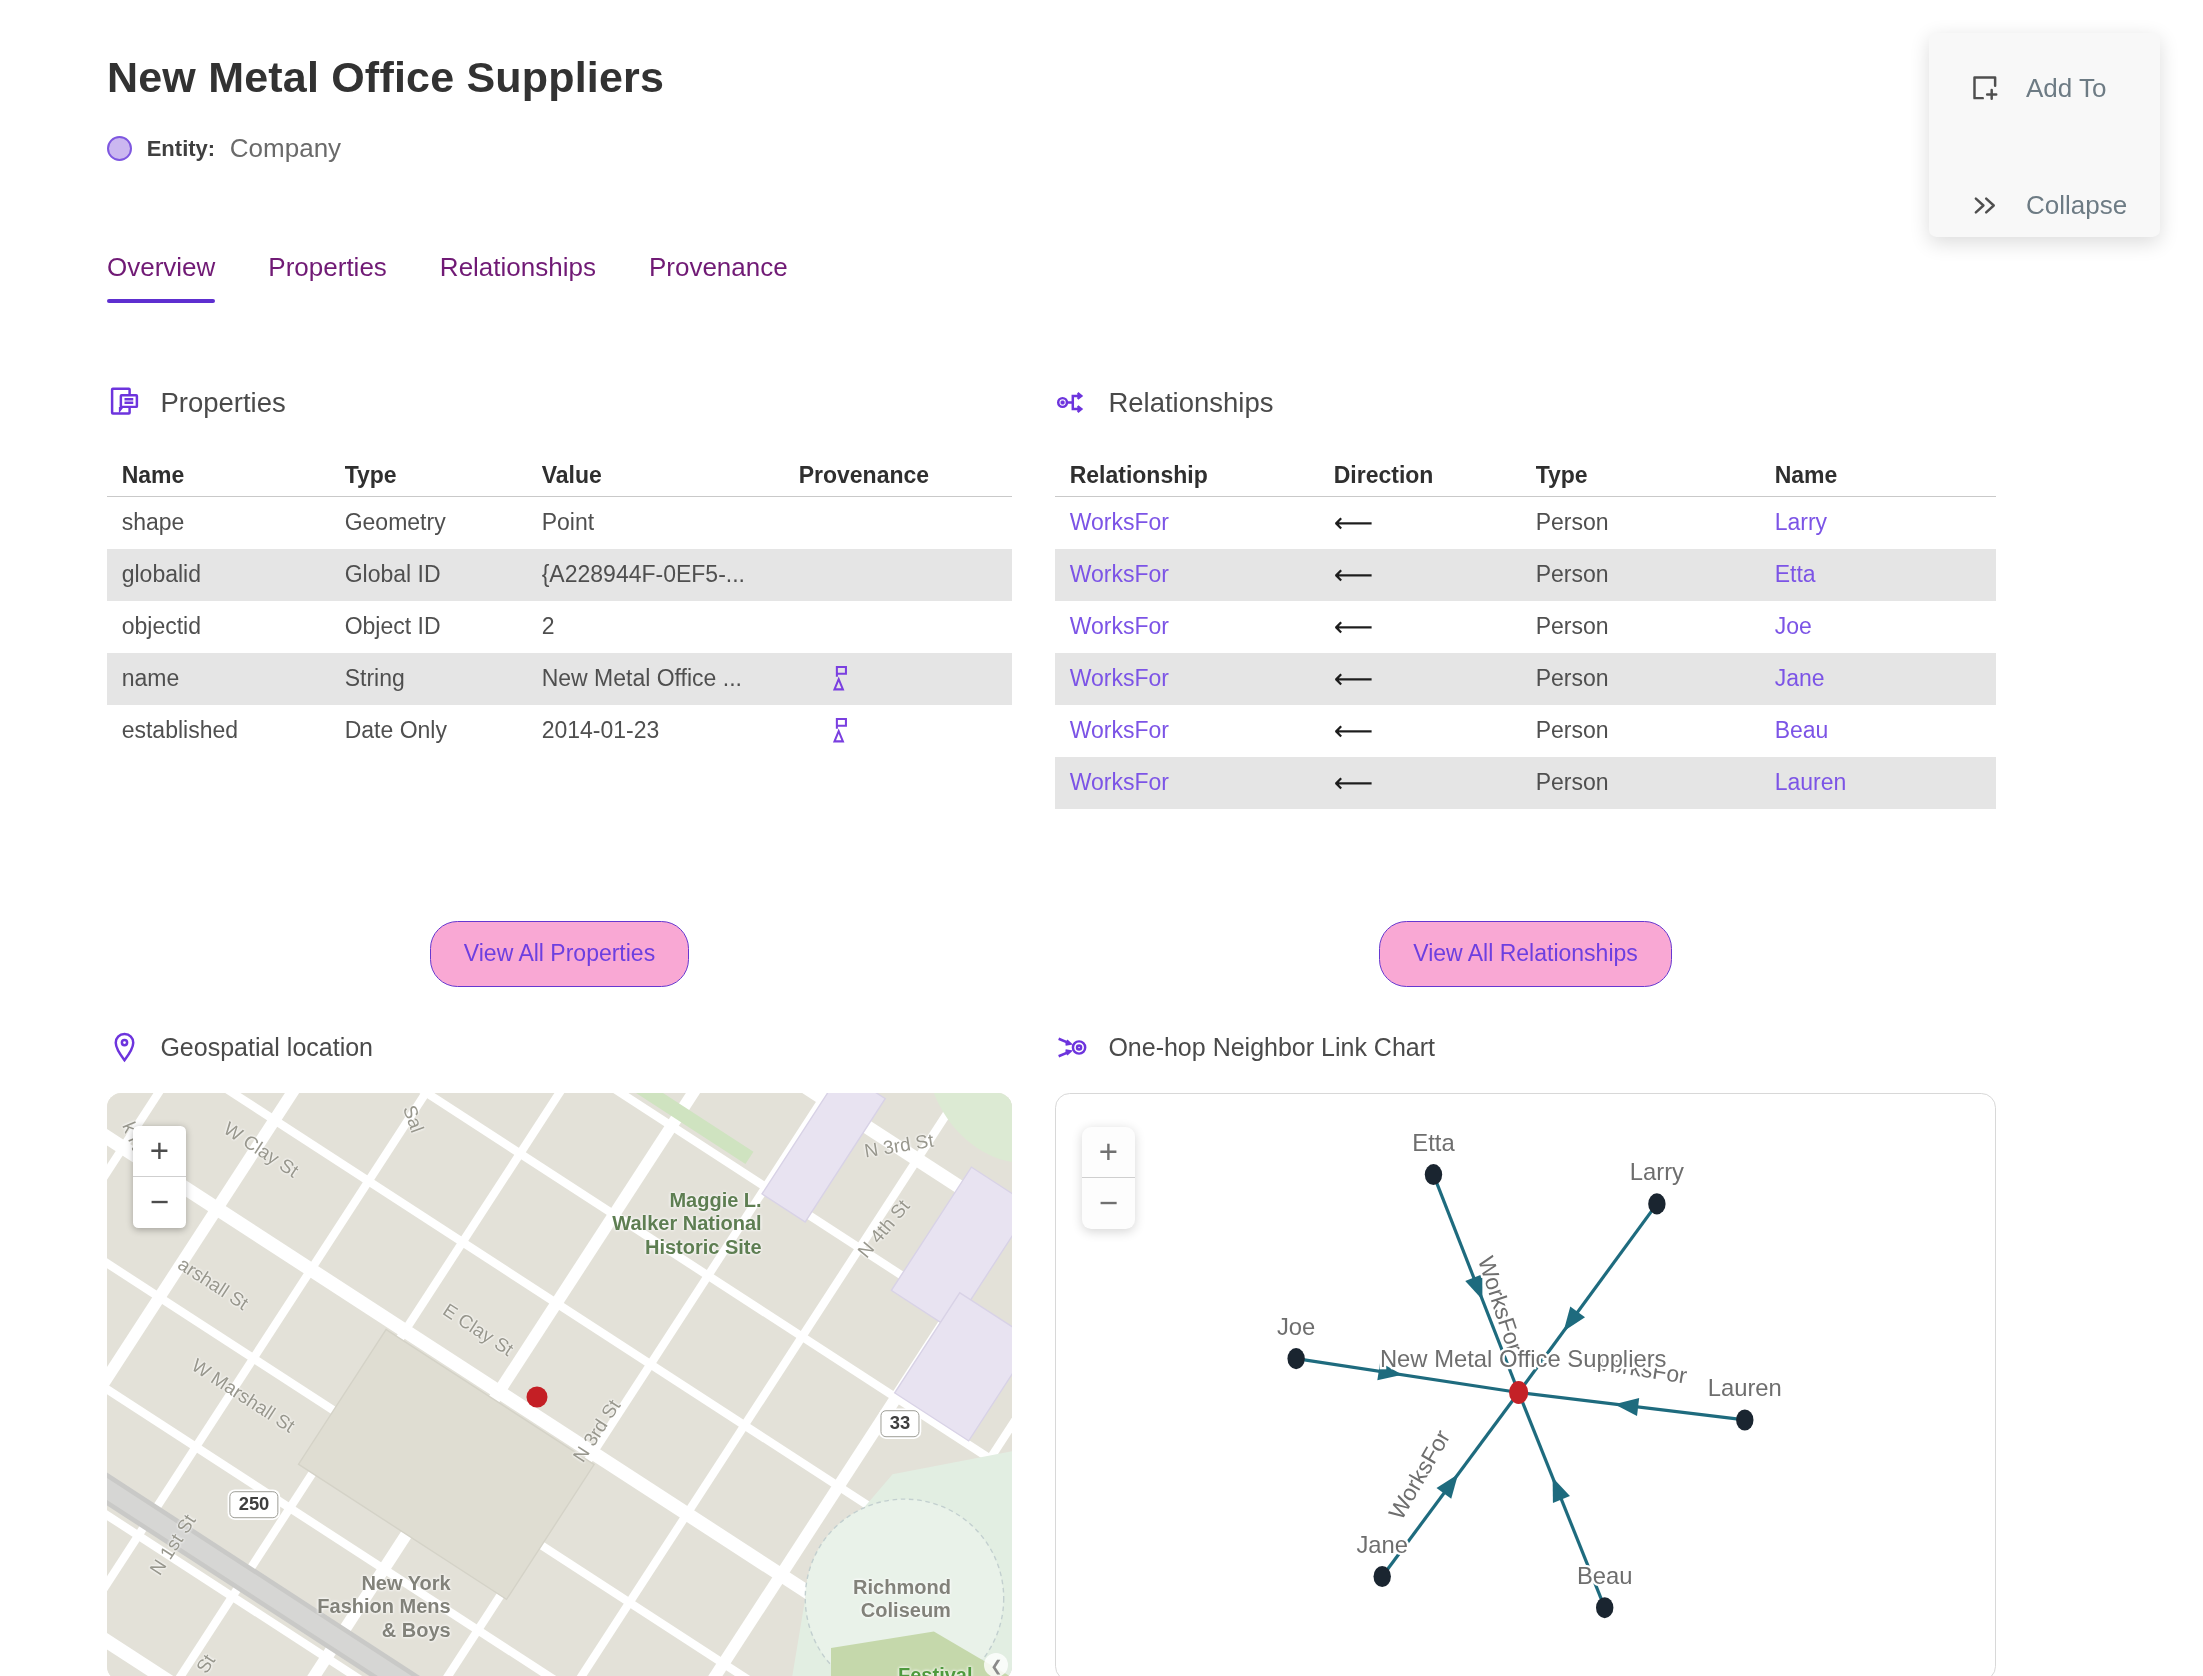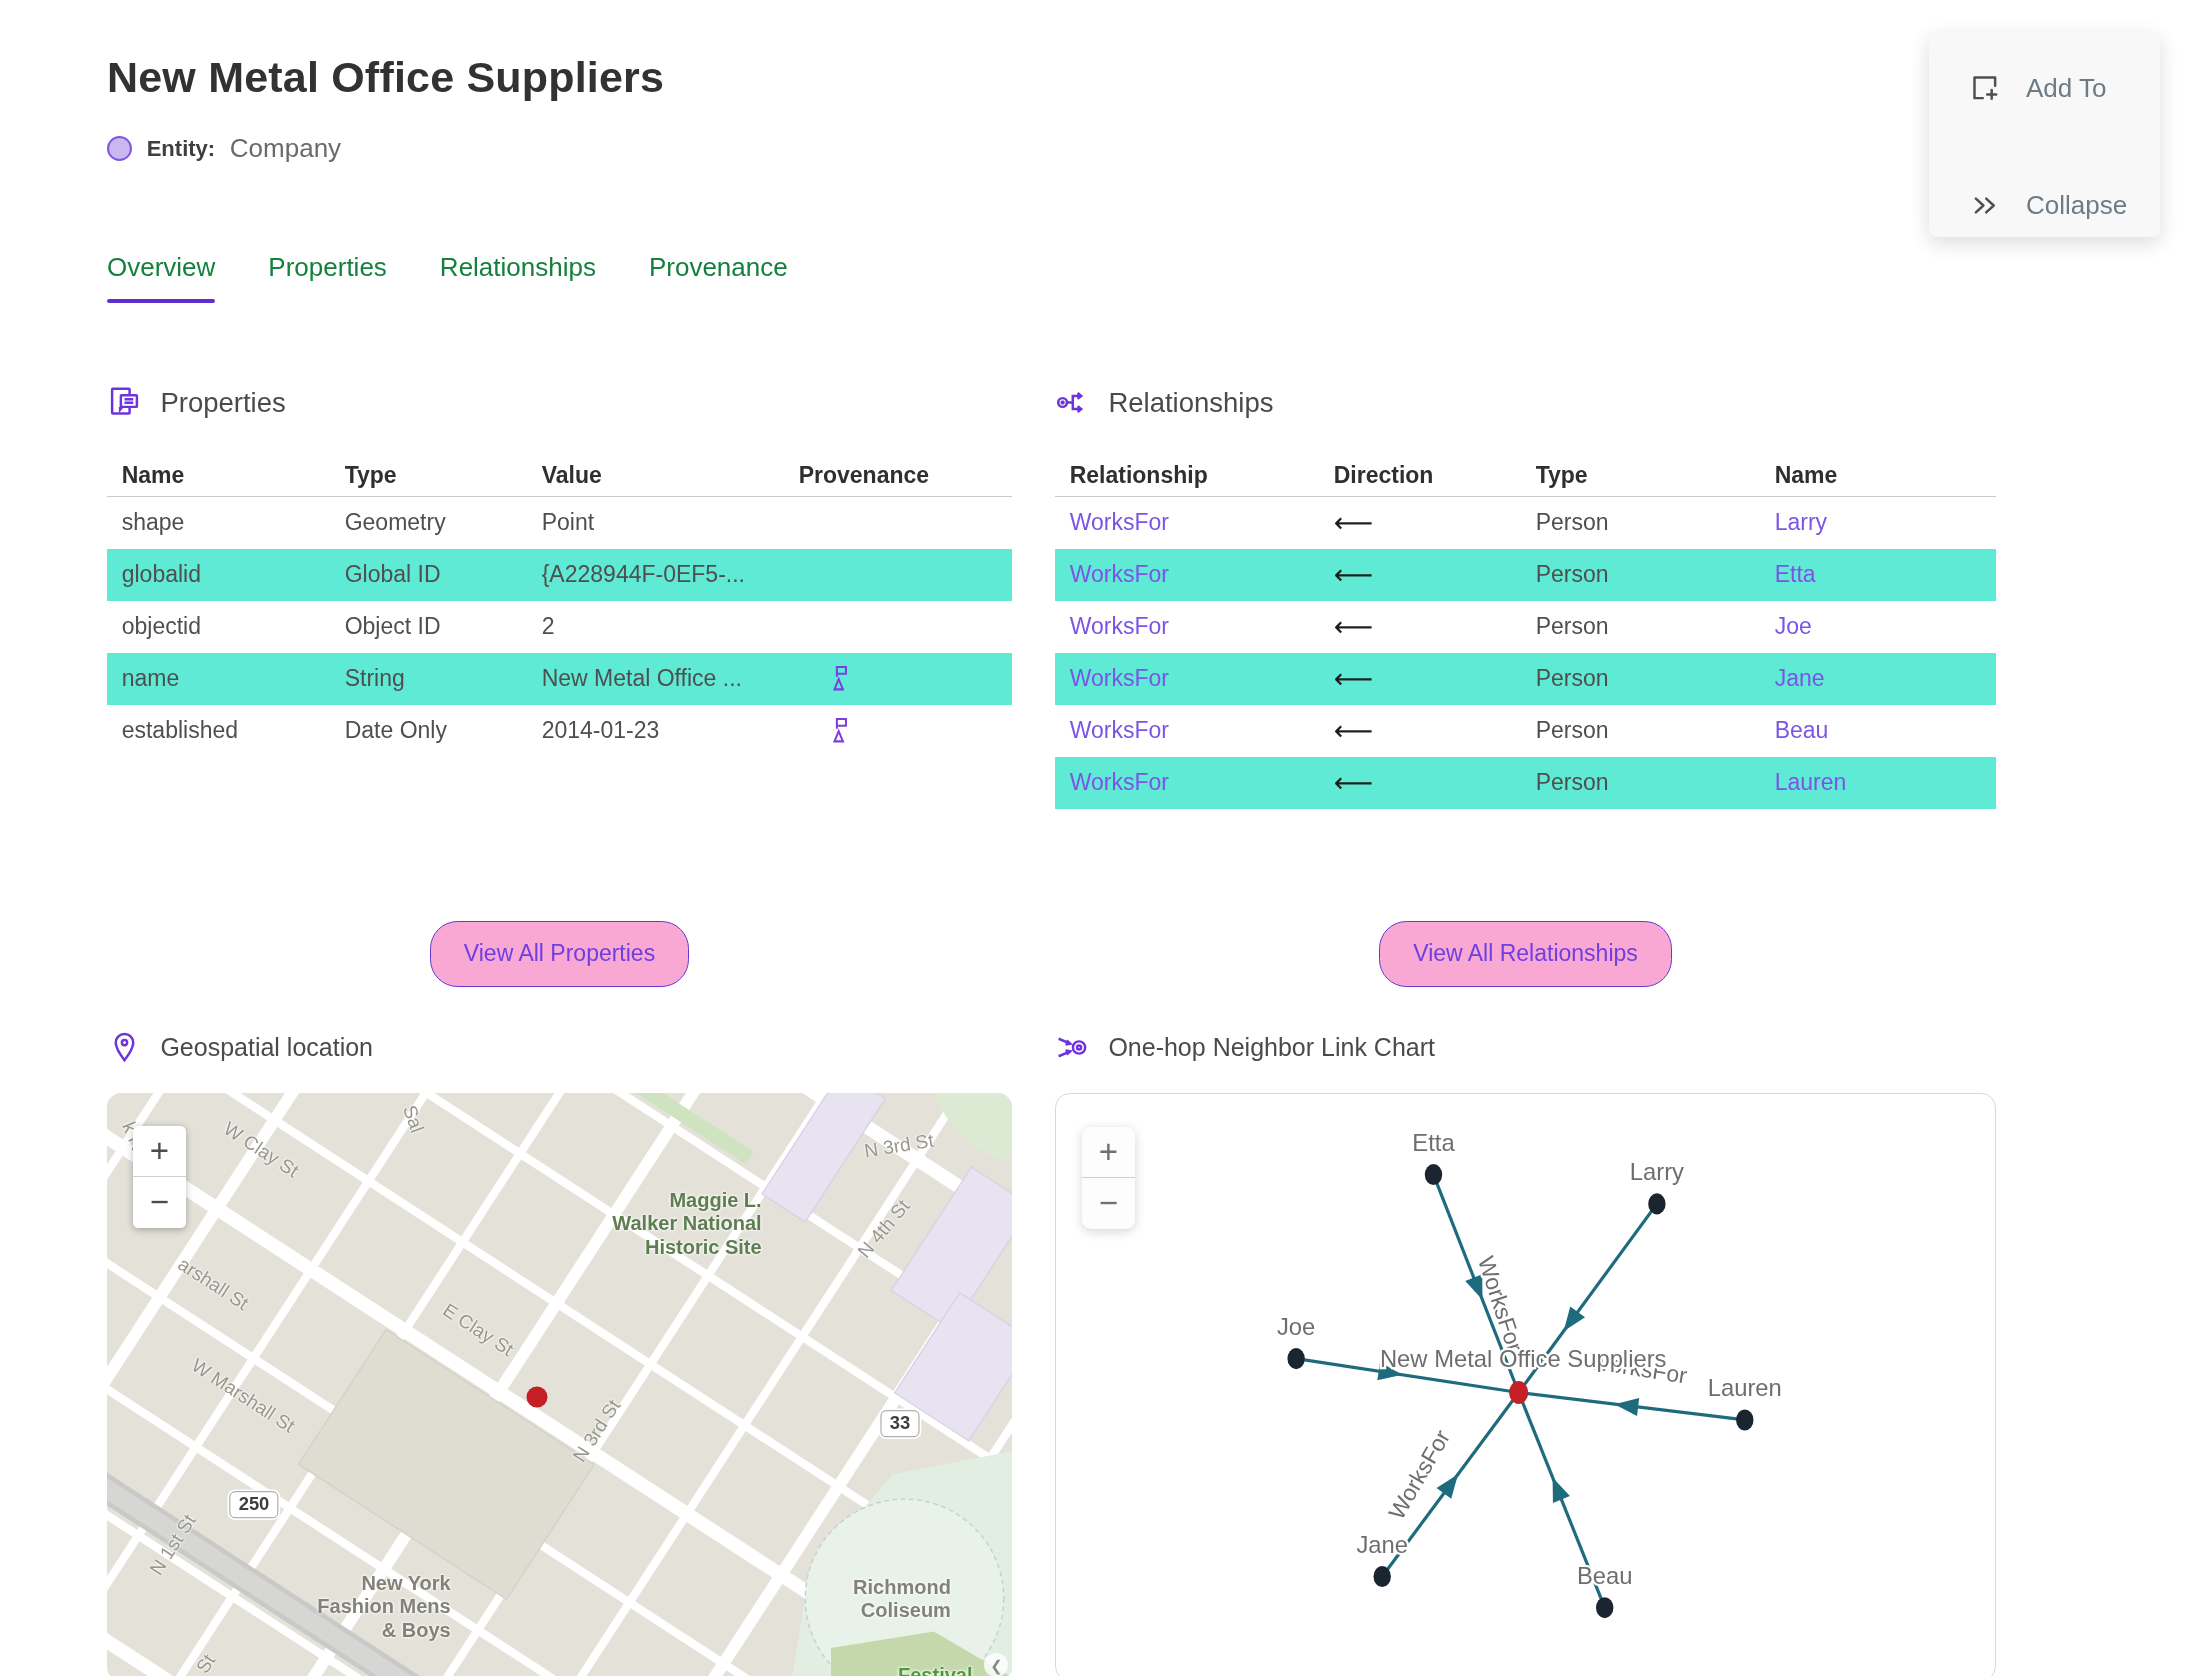--- a/index.html
+++ b/index.html
@@ -14,35 +14,35 @@
 
   h1 { font-size:43px; font-weight:700; color:#323232; letter-spacing:0.2px; }
 
   .entity-row { margin-top:31px; display:flex; align-items:center; gap:14.7px; }
   .entity-dot { width:25px; height:25px; border-radius:50%; background:#cbb7f0; border:2.3px solid #7e57e0; display:inline-block; }
   .entity-label { font-size:22px; font-weight:700; color:#3f3f3f; }
   .entity-type { font-size:26px; color:#6a6a6a; }
 
   
   .tabs { margin-top:88px; display:flex; gap:53px; }
-  .tab { font-size:26px; color:#15803d; padding-bottom:14.7px; position:relative; cursor:pointer; }
+  .tab { font-size:26px; color:#701a75; padding-bottom:14.7px; position:relative; cursor:pointer; }
   .tab.active::after { content:""; position:absolute; left:0; right:0; bottom:-5.5px; height:4.6px; background:#5e2fd0; border-radius:2.8px; }
 
   .columns { margin-top:84px; display:grid; grid-template-columns:905px 941px; gap:43px; }
 
   .section-head { display:flex; align-items:center; gap:18.4px; height:42px; }
   .section-head svg { width:35px; height:35px; }
   .section-head .txt { font-size:27.5px; color:#4a4a4a; }
   .section-head.small .txt { font-size:25px; }
 
   
   .table-block { margin-top:31px; height:418px; }
   .trow { display:grid; align-items:center; height:52px; font-size:23px; color:#4f4f4f; }
   .trow.head { height:42px; border-bottom:0.9px solid #c9c9c9; font-weight:700; color:#2f2f2f; }
-  .trow.striped { background:#5eead4; }
+  .trow.striped { background:#e5e5e5; }
   .props .trow { grid-template-columns:223px 197px 257px 1fr; }
   .rels  .trow { grid-template-columns:264px 202px 239px 1fr; }
   .tcell { padding-left:14.7px; white-space:nowrap; overflow:hidden; text-overflow:ellipsis; }
   .plink { color:#7c54e6; cursor:pointer; }
   .dir-arrow { font-size:27.5px; color:#1d1d1d; }
   .prov-cell svg { width:29px; height:29px; display:block; margin-left:27.5px; }
 
   .view-all { display:block; margin:48px auto 0 auto; height:66px; padding:0 33px; background:#f9a8d4; border:1.8px solid #6638d0; border-radius:27.5px; color:#6d3fe0; font-size:23px; font-family:"Liberation Sans",sans-serif; cursor:pointer; }
 
   .head2 { margin-top:40px; }

